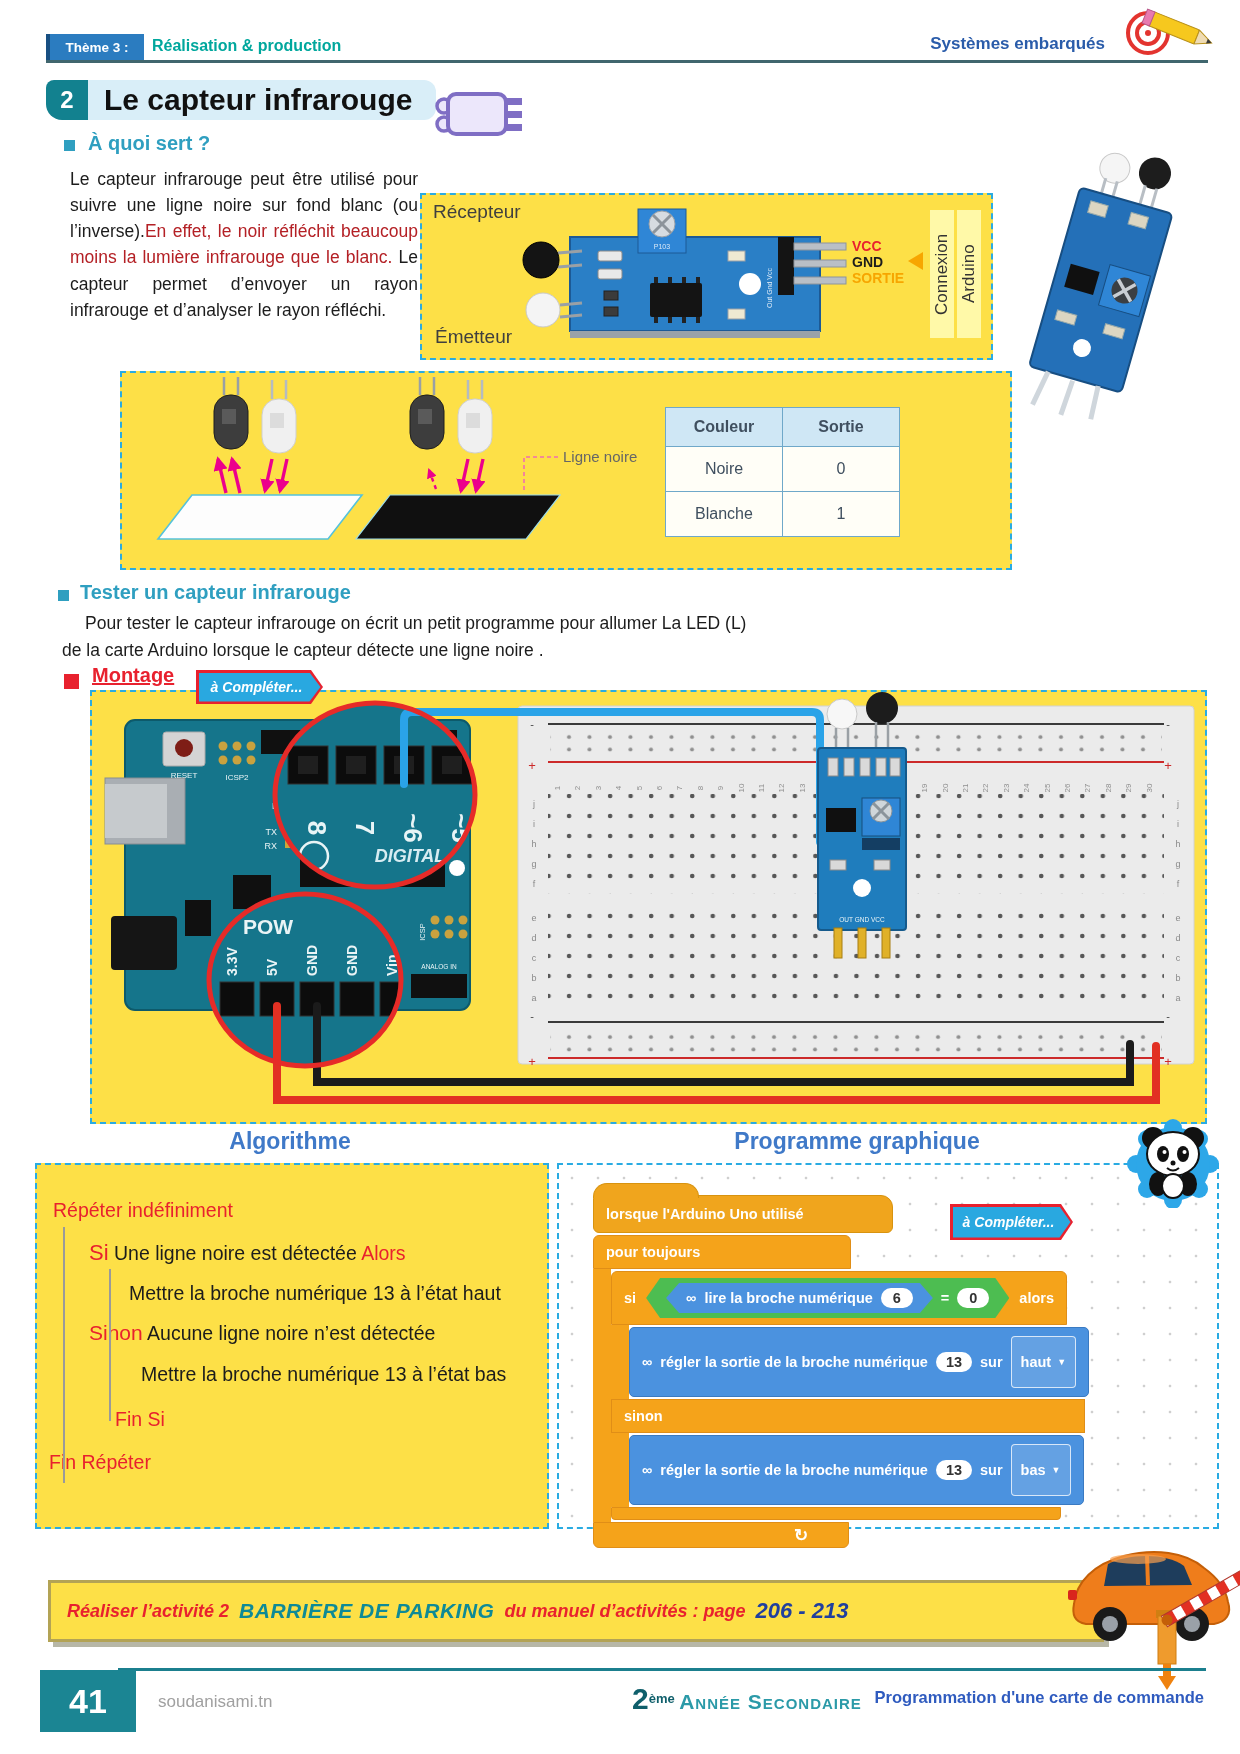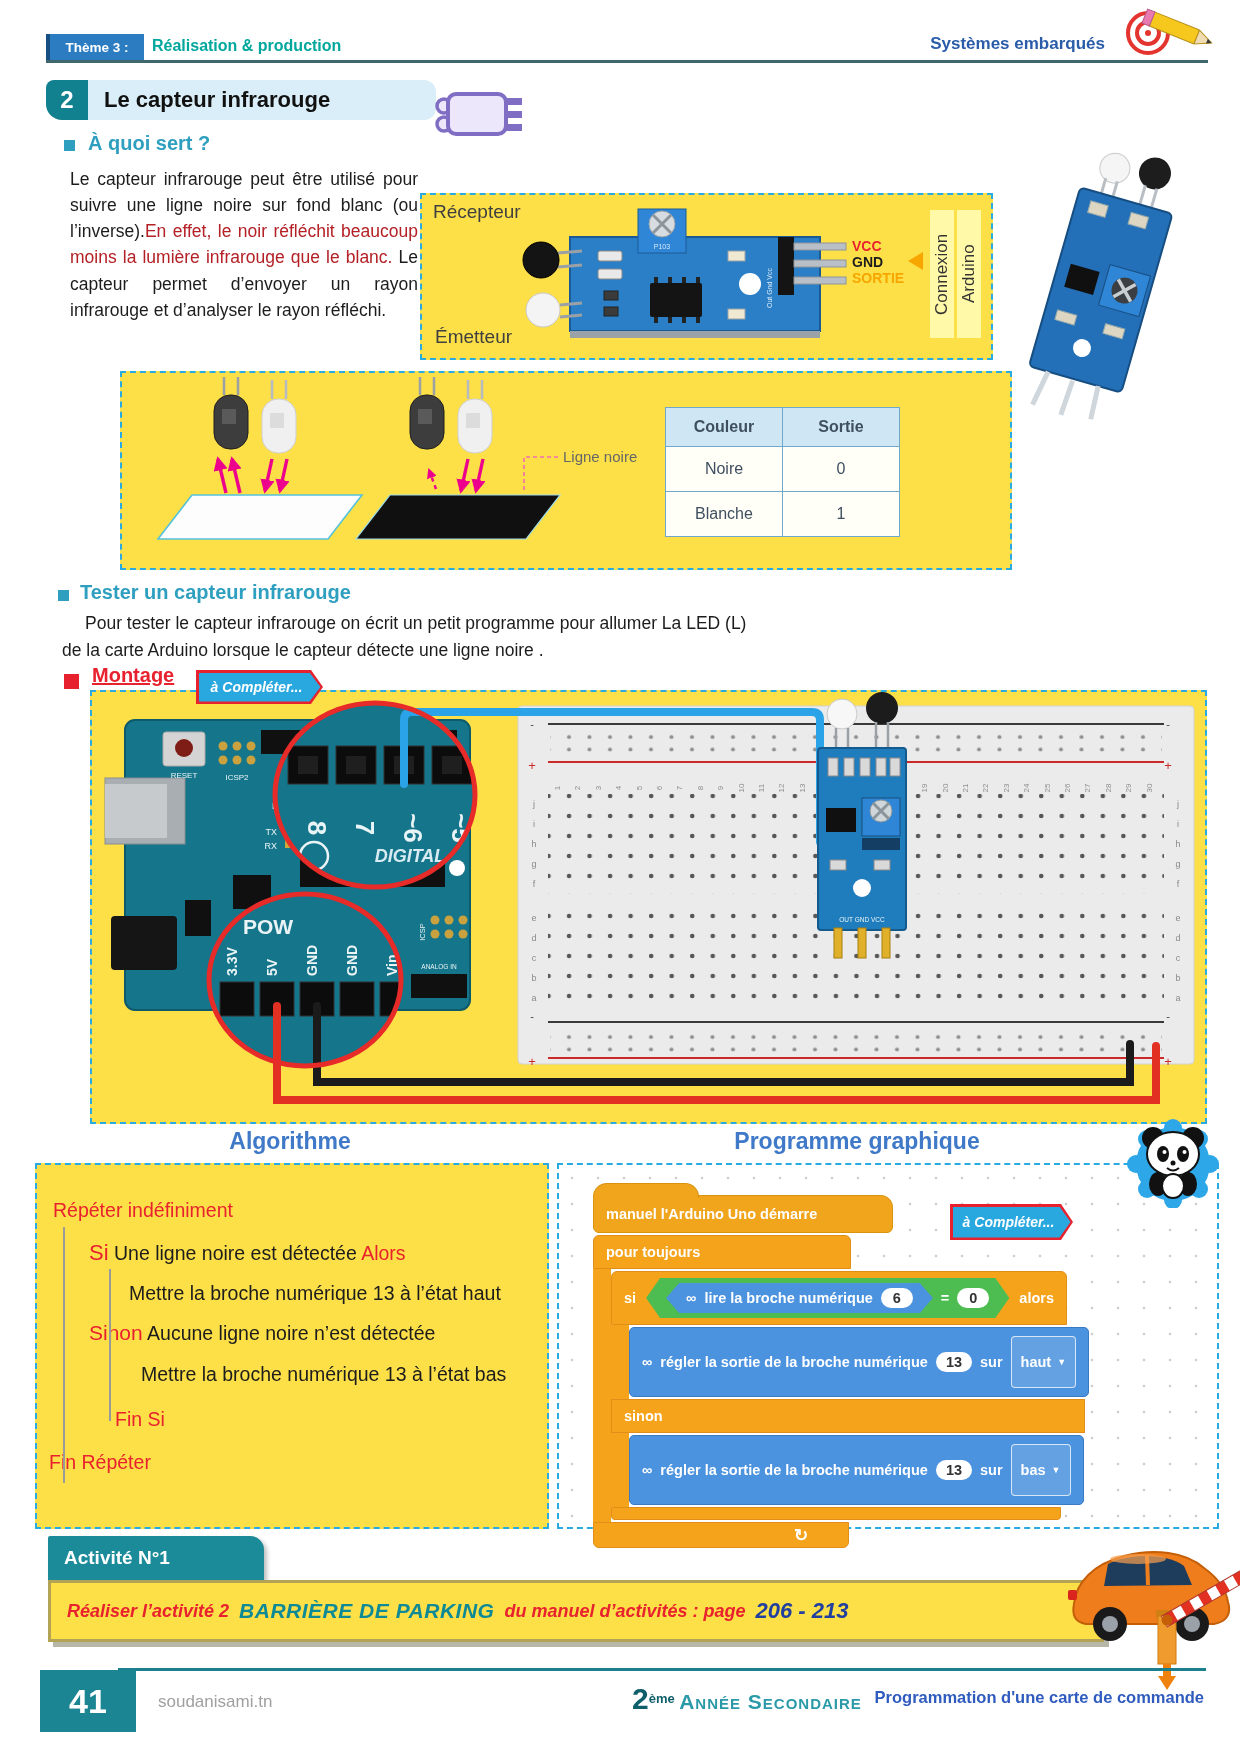--- a/index.html
+++ b/index.html
@@ -7,21 +7,21 @@
         font-family:"Liberation Sans",sans-serif;overflow:hidden;color:#222;}
   .abs{position:absolute;}
   .dbox{position:absolute;border:2px dashed #29abe2;background:#fde047;}
   
   .theme-box{background:#2b7cc0;color:#fff;font-size:13.5px;font-weight:700;display:flex;align-items:center;justify-content:center;border-left:4px solid #174f82;}
   .theme-title{color:#00a79d;font-weight:700;font-size:16px;}
   .right-title{color:#2a5caa;font-weight:700;font-size:17px;}
   .hr-top{background:#40666e;height:3px;}
   
   .num-box{background:#12818f;color:#fff;font-weight:700;font-size:24px;display:flex;align-items:center;justify-content:center;border-radius:8px 0 0 16px;}
-  .title-box{background:#d9eef8;border-radius:0 12px 12px 0;display:flex;align-items:center;padding-left:16px;font-size:22px;font-weight:700;color:#111;}
+  .title-box{background:#d9eef8;border-radius:0 12px 12px 0;display:flex;align-items:center;padding-left:16px;font-size:30px;font-weight:700;color:#111;}
   .sec-bullet{background:#2f9fc0;width:11px;height:11px;position:absolute;}
   .sec-head{position:absolute;color:#2f9fc0;font-size:20px;font-weight:700;}
   .para{position:absolute;font-size:17.5px;line-height:1.5;text-align:justify;color:#1c1c1c;}
   .red{color:#b42025;}
   .fig-label{position:absolute;font-size:19px;color:#3f3f3f;}
   .pin-lab{position:absolute;font-size:14px;font-weight:700;line-height:16px;}
   .conn-wrap{position:absolute;display:flex;gap:3px;}
   .conn-v{writing-mode:vertical-rl;transform:rotate(180deg);background:#fff9a8;color:#333;font-size:17px;padding:3px 2px;text-align:center;}
   .tri-left{position:absolute;width:0;height:0;border-top:9px solid transparent;border-bottom:9px solid transparent;border-right:15px solid #f7a600;}
   
@@ -466,21 +466,21 @@
       <div class="algo-line" style="margin:18px 0 0 104px;">Mettre la broche numérique 13 à l’état bas</div>
       <div class="algo-line algo-red" style="margin:22px 0 0 78px;">Fin Si</div>
       <div class="algo-line algo-red" style="margin:20px 0 0 12px;">Fin Répéter</div>
     </div>
     <div class="vline" style="left:26px;top:62px;height:256px;"></div>
     <div class="vline" style="left:72px;top:104px;height:152px;"></div>
   </div>
 
   <div class="dbox prog-box" style="left:557px;top:1163px;width:658px;height:362px;">
     <div class="blocks">
-      <div class="hat"><span>manuel l'Arduino Uno démarre</span></div>
+      <div class="hat"><span>lorsque l'Arduino Uno utilisé</span></div>
       <div>
         <div class="crow" style="width:232px;"><span>pour toujours</span></div>
         <div class="cbody">
           <div>
             <div class="crow ifrow">
               <span>si</span>
               <span class="hex hexg">
                 <span class="hex hexb">
                   <span>∞</span>
                   <span>lire la broche numérique</span>
@@ -548,21 +548,20 @@
       <ellipse cx="57" cy="42" rx="6" ry="8" fill="#111"></ellipse>
     <circle cx="38.5" cy="40" r="2" fill="#fff"></circle>
       <circle cx="58.5" cy="40" r="2" fill="#fff"></circle>
     <circle cx="47" cy="51" r="2.5" fill="#111"></circle>
     <path d="M41,56 Q47,61 53,56" fill="none" stroke="#111" stroke-width="2"></path>
     <ellipse cx="32" cy="72" rx="9" ry="12" fill="#111"></ellipse>
       <ellipse cx="62" cy="72" rx="9" ry="12" fill="#111"></ellipse>
     <ellipse cx="47" cy="74" rx="11" ry="12" fill="#fff" stroke="#111" stroke-width="2"></ellipse>
   </svg>
 
-  <div class="act-tab" style="left:48px;top:1536px;width:200px;height:44px;">Activité N°1</div>
   <div class="act-banner" style="left:48px;top:1580px;width:1034px;height:56px;">
     <span class="ab1">Réaliser l’activité 2</span>
     <span class="ab2">BARRIÈRE DE PARKING</span>
     <span class="ab1">du manuel d’activités : page</span>
     <span class="ab3">206 - 213</span>
   </div>
 
   <svg class="abs" style="left:1046px;top:1486px;" width="200" height="210" viewBox="0 0 200 210">
     <defs>
       <pattern id="bstr" width="20" height="12" patternUnits="userSpaceOnUse">

